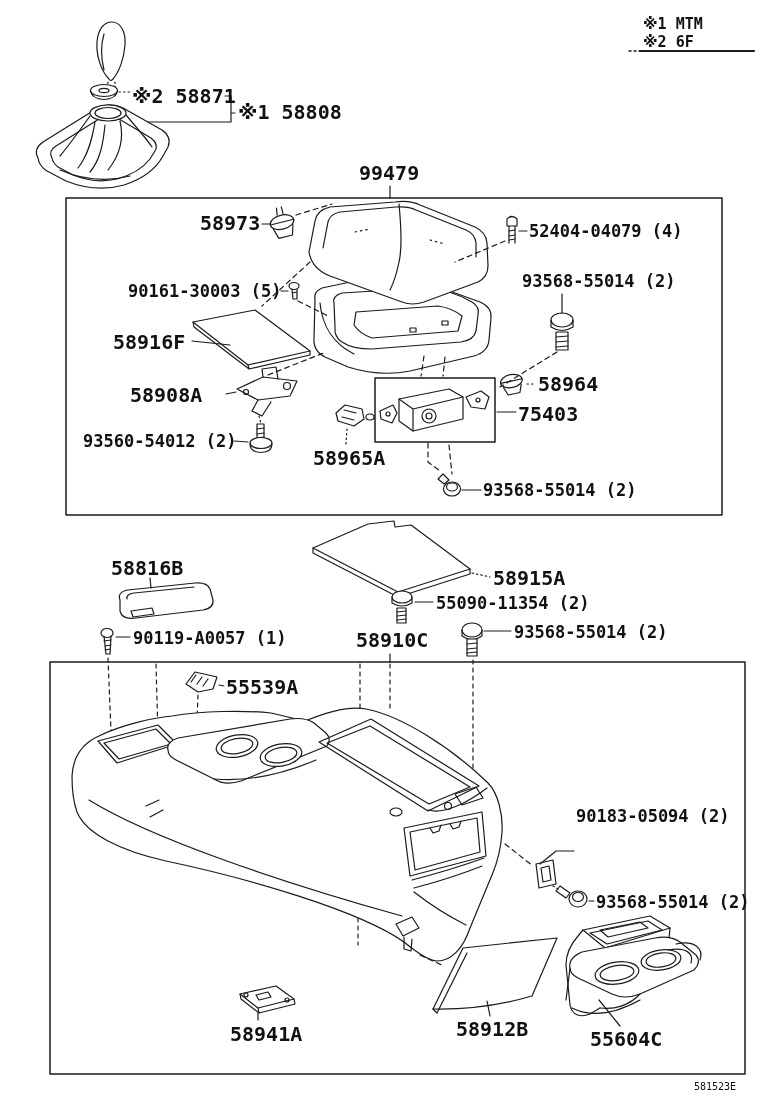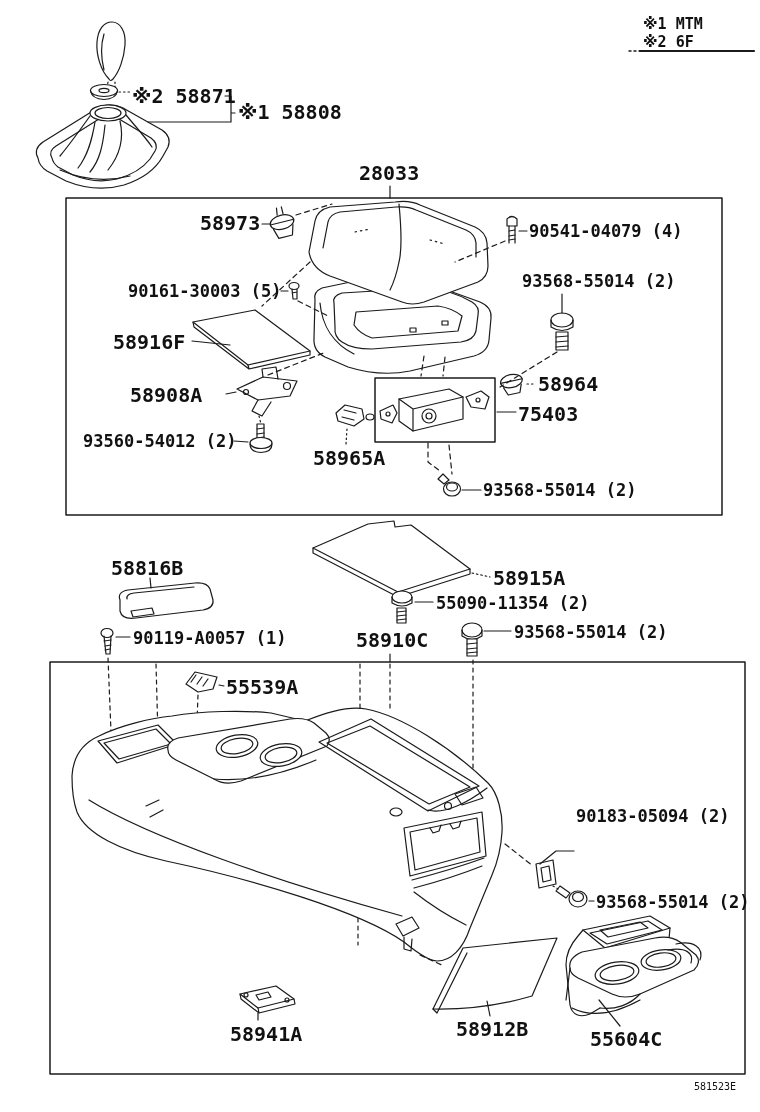--- a/index.html
+++ b/index.html
@@ -289,23 +289,23 @@
   </g>
 
 </g>
 </svg>
 
 <div class="note" style="left:643px;top:16px">※1 MTM</div>
 <div class="note" style="left:643px;top:34px">※2 6F</div>
 
 <div class="lbl" style="left:132px;top:86px">※2 58871</div>
 <div class="lbl" style="left:238px;top:102px">※1 58808</div>
-<div class="lbl" style="left:359px;top:163px">28033</div>
+<div class="lbl" style="left:359px;top:163px">99479</div>
 <div class="lbl" style="left:200px;top:213px">58973</div>
-<div class="lbl sm" style="left:529px;top:223px">90541-04079 (4)</div>
+<div class="lbl sm" style="left:529px;top:223px">52404-04079 (4)</div>
 <div class="lbl sm" style="left:522px;top:273px">93568-55014 (2)</div>
 <div class="lbl sm" style="left:128px;top:283px">90161-30003 (5)</div>
 <div class="lbl" style="left:113px;top:332px">58916F</div>
 <div class="lbl" style="left:130px;top:385px">58908A</div>
 <div class="lbl sm" style="left:83px;top:433px">93560-54012 (2)</div>
 <div class="lbl" style="left:313px;top:448px">58965A</div>
 <div class="lbl" style="left:538px;top:374px">58964</div>
 <div class="lbl" style="left:518px;top:404px">75403</div>
 <div class="lbl sm" style="left:483px;top:482px">93568-55014 (2)</div>
 <div class="lbl" style="left:111px;top:558px">58816B</div>

